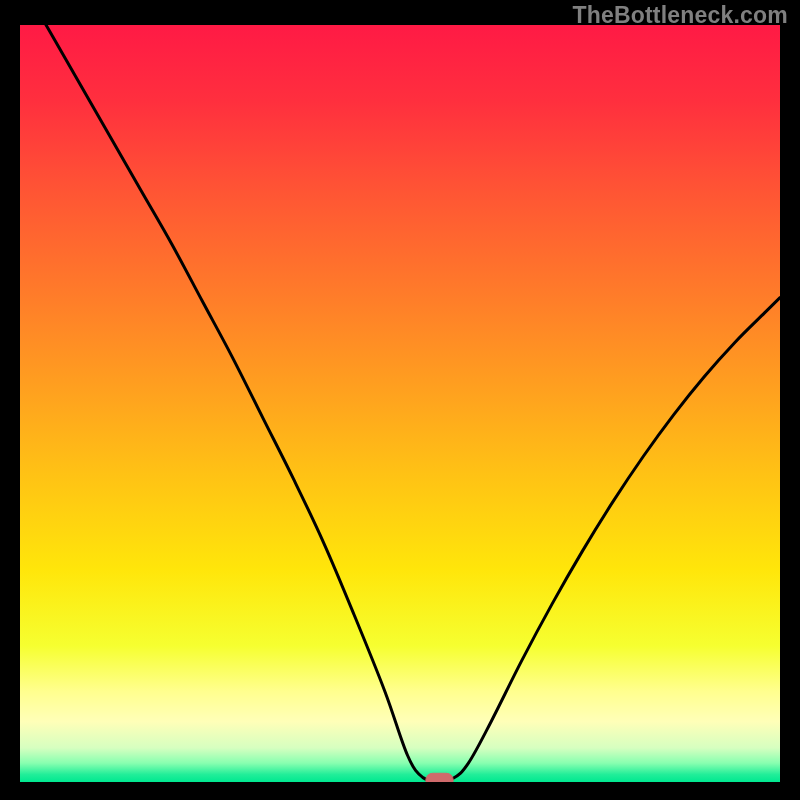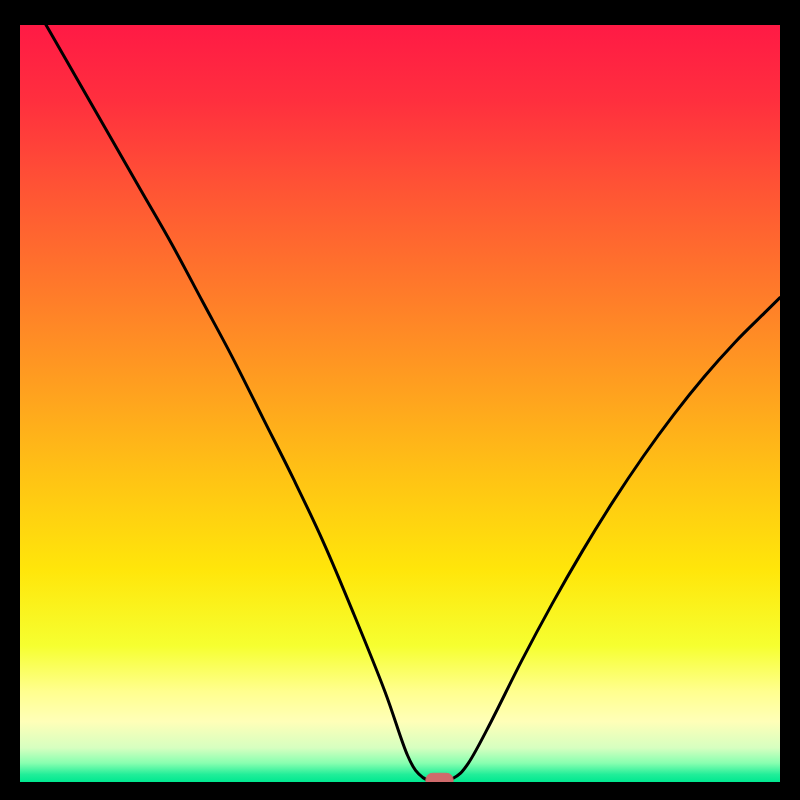--- a/index.html
+++ b/index.html
@@ -34,20 +34,21 @@
     width: 760px;
     height: 757px;
   }
   svg {
     display: block;
   }
 </style>
 </head>
 <body>
 <div class="frame">
+  <div class="watermark">TheBottleneck.com</div>
   <div class="plot-area">
     <svg id="chart-svg" width="760" height="757" viewBox="0 0 760 757">
         <defs>
           <linearGradient id="bg-grad" x1="0" y1="0" x2="0" y2="1">
             <stop offset="0%" stop-color="#ff1a45"></stop>
             <stop offset="10%" stop-color="#ff2f3e"></stop>
             <stop offset="22%" stop-color="#ff5534"></stop>
             <stop offset="35%" stop-color="#ff7a2a"></stop>
             <stop offset="48%" stop-color="#ffa01f"></stop>
             <stop offset="60%" stop-color="#ffc414"></stop>

